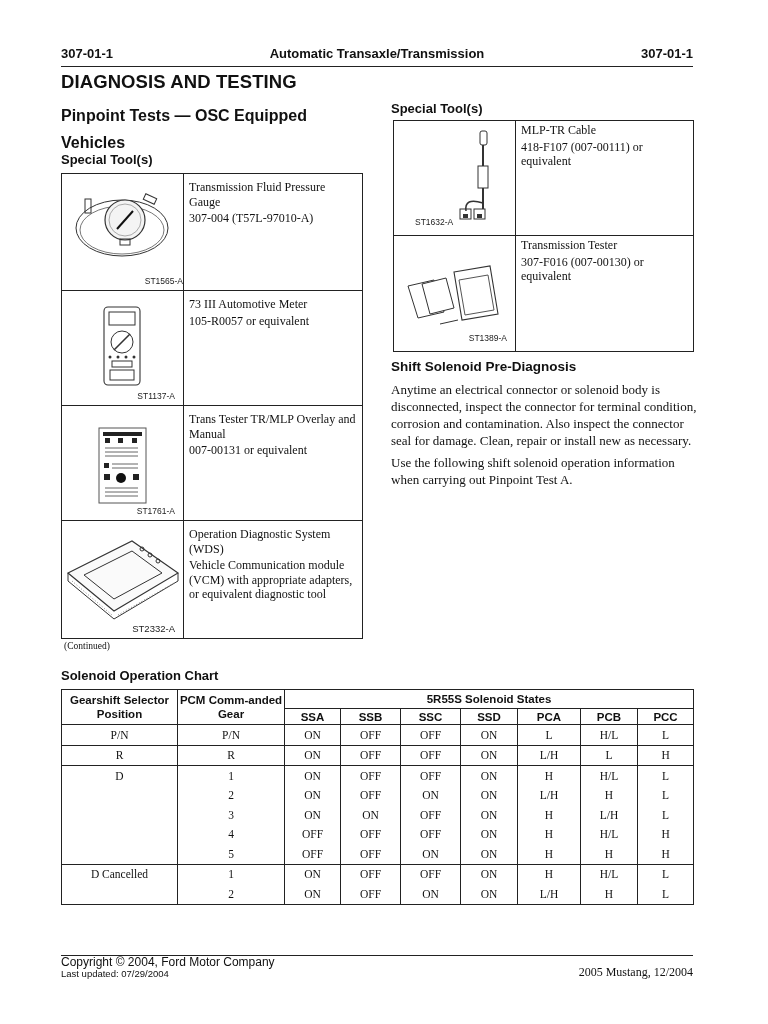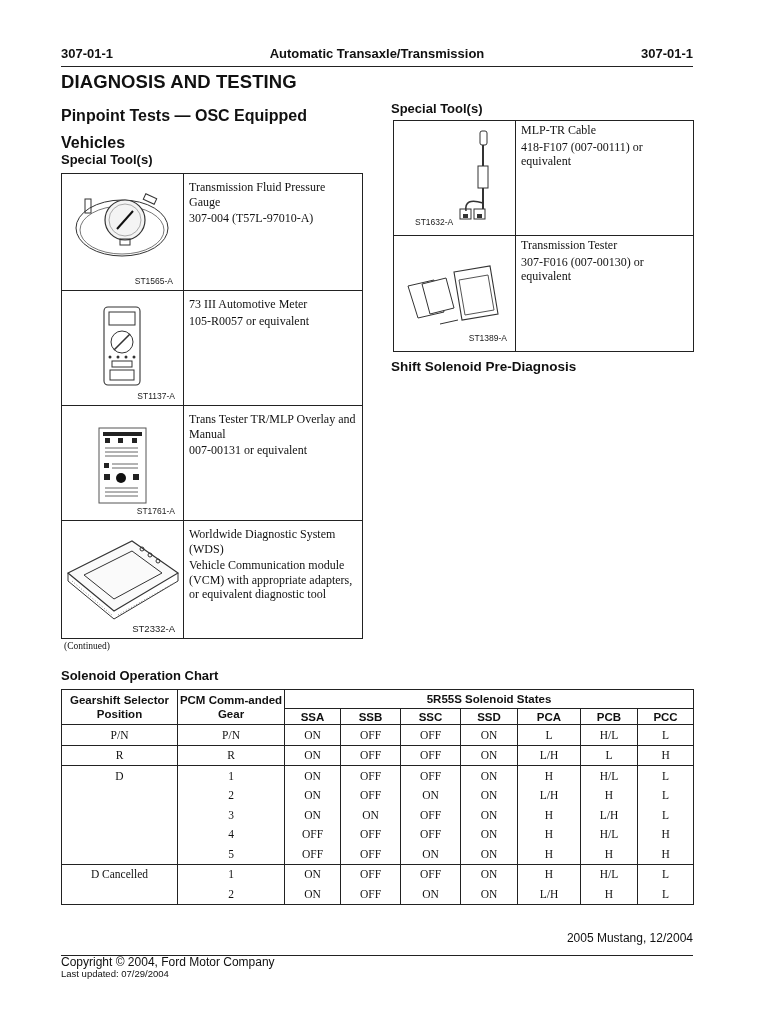--- a/index.html
+++ b/index.html
@@ -25,21 +25,21 @@
   .contd{top:641px;left:64px;font-size:9.5px;}
   .chart-title{top:668px;left:61px;}
   table.sol{position:absolute;top:689px;left:61px;width:632px;border-collapse:collapse;table-layout:fixed;}
   table.sol th{font-family:"Liberation Sans",sans-serif;font-weight:bold;font-size:11.5px;border:1px solid #222;padding:0;line-height:14px;}
   table.sol td{font-size:11.5px;text-align:center;padding:0;height:19.5px;border-left:1px solid #222;border-right:1px solid #222;}
   table.sol tr.grp-start td{border-top:1px solid #222;}
   table.sol tr.last td{border-bottom:1px solid #222;}
   .foot-rule{top:955px;left:61px;width:632px;border-top:1px solid #222;}
   .foot1{top:955px;left:61px;font-family:"Liberation Sans",sans-serif;font-size:12px;}
   .foot2{top:968px;left:61px;font-family:"Liberation Sans",sans-serif;font-size:9.5px;}
-  .foot3{top:931px;right:75px;font-family:Liberation Sans, sans-serif;font-size:12px;}
+  .foot3{top:965px;right:75px;font-family:Liberation Serif, serif;font-size:12px;}
 </style>
 </head>
 <body>
 
 <div class="abs hdr">
   <span class="l">307-01-1</span>
   <span class="c">Automatic Transaxle/Transmission</span>
   <span class="r">307-01-1</span>
 </div>
 <div class="abs hdr-rule"></div>
@@ -56,21 +56,21 @@
       <svg width="121" height="100" viewBox="0 0 121 100" style="position:absolute;left:0;top:4px;">
         <ellipse cx="60" cy="50" rx="46" ry="28" fill="none" stroke="#333" stroke-width="1"></ellipse>
         <ellipse cx="60" cy="52" rx="42" ry="24" fill="none" stroke="#555" stroke-width="0.8"></ellipse>
         <circle cx="63" cy="42" r="20" fill="#f4f4f4" stroke="#333" stroke-width="1.2"></circle>
         <circle cx="63" cy="42" r="16" fill="none" stroke="#777" stroke-width="0.6"></circle>
         <line x1="55" y1="51" x2="71" y2="33" stroke="#111" stroke-width="2"></line>
         <rect x="58" y="61" width="10" height="6" fill="none" stroke="#333"></rect>
         <rect x="23" y="21" width="6" height="14" fill="none" stroke="#333"></rect>
         <rect x="82" y="18" width="12" height="6" fill="none" stroke="#333" transform="rotate(25 88 21)"></rect>
       </svg>
-      <span class="cap" style="right:10px;bottom:4px;text-align:right;">ST1565-A</span>
+      <span class="cap" style="right:0;bottom:4px;text-align:right;">ST1565-A</span>
     </td>
     <td class="txt">
       <p>Transmission Fluid Pressure Gauge</p>
       <p>307-004 (T57L-97010-A)</p>
     </td>
   </tr>
   <tr style="height:115px;">
     <td class="img">
       <svg width="121" height="100" viewBox="0 0 121 100" style="position:absolute;left:0;top:4px;">
         <rect x="42" y="12" width="36" height="78" rx="4" fill="none" stroke="#333" stroke-width="1.1"></rect>
@@ -127,21 +127,21 @@
         <path d="M22 52 L70 28 L100 50 L52 76 Z" fill="none" stroke="#333" stroke-width="1"></path>
         <line x1="10" y1="58" x2="50" y2="92" stroke="#888" stroke-dasharray="1 2"></line>
         <line x1="56" y1="92" x2="112" y2="60" stroke="#888" stroke-dasharray="1 2"></line>
         <circle cx="80" cy="26" r="2" fill="none" stroke="#333"></circle>
             <circle cx="88" cy="32" r="2" fill="none" stroke="#333"></circle>
             <circle cx="96" cy="38" r="2" fill="none" stroke="#333"></circle>
       </svg>
       <span class="cap" style="right:8px;bottom:4px;font-size:9.5px;text-align:center;">ST2332-A</span>
     </td>
     <td class="txt">
-      <p>Worldwide Diagnostic System (WDS)</p>
+      <p>Operation Diagnostic System (WDS)</p>
       <p>Vehicle Communication module (VCM) with appropriate adapters, or equivalent diagnostic tool</p>
     </td>
   </tr>
 </tbody>
   </table>
 <div class="abs contd">(Continued)</div>
 
 <div class="abs h3" style="top:101px;left:391px;">Special Tool(s)</div>
 <table class="tools" style="top:120px;left:393px;width:301px;">
   <tbody>
@@ -179,20 +179,22 @@
     <td class="txt" style="padding-top:2px;">
       <p>Transmission Tester</p>
       <p>307-F016 (007-00130) or equivalent</p>
     </td>
   </tr>
 </tbody>
   </table>
 
 <div class="abs sec-h">Shift Solenoid Pre-Diagnosis</div>
 <div class="abs para" style="top:381px;">
+  <p>Anytime an electrical connector or solenoid body is disconnected, inspect the connector for terminal condition, corrosion and contamination. Also inspect the connector seal for damage. Clean, repair or install new as necessary.</p>
+  <p>Use the following shift solenoid operation information when carrying out Pinpoint Test A.</p>
 </div>
 
 <div class="abs h3 chart-title">Solenoid Operation Chart</div>
 
 <table class="sol">
   <colgroup>
     <col style="width:116px">
       <col style="width:107px">
     <col style="width:56px">
       <col style="width:60px">

